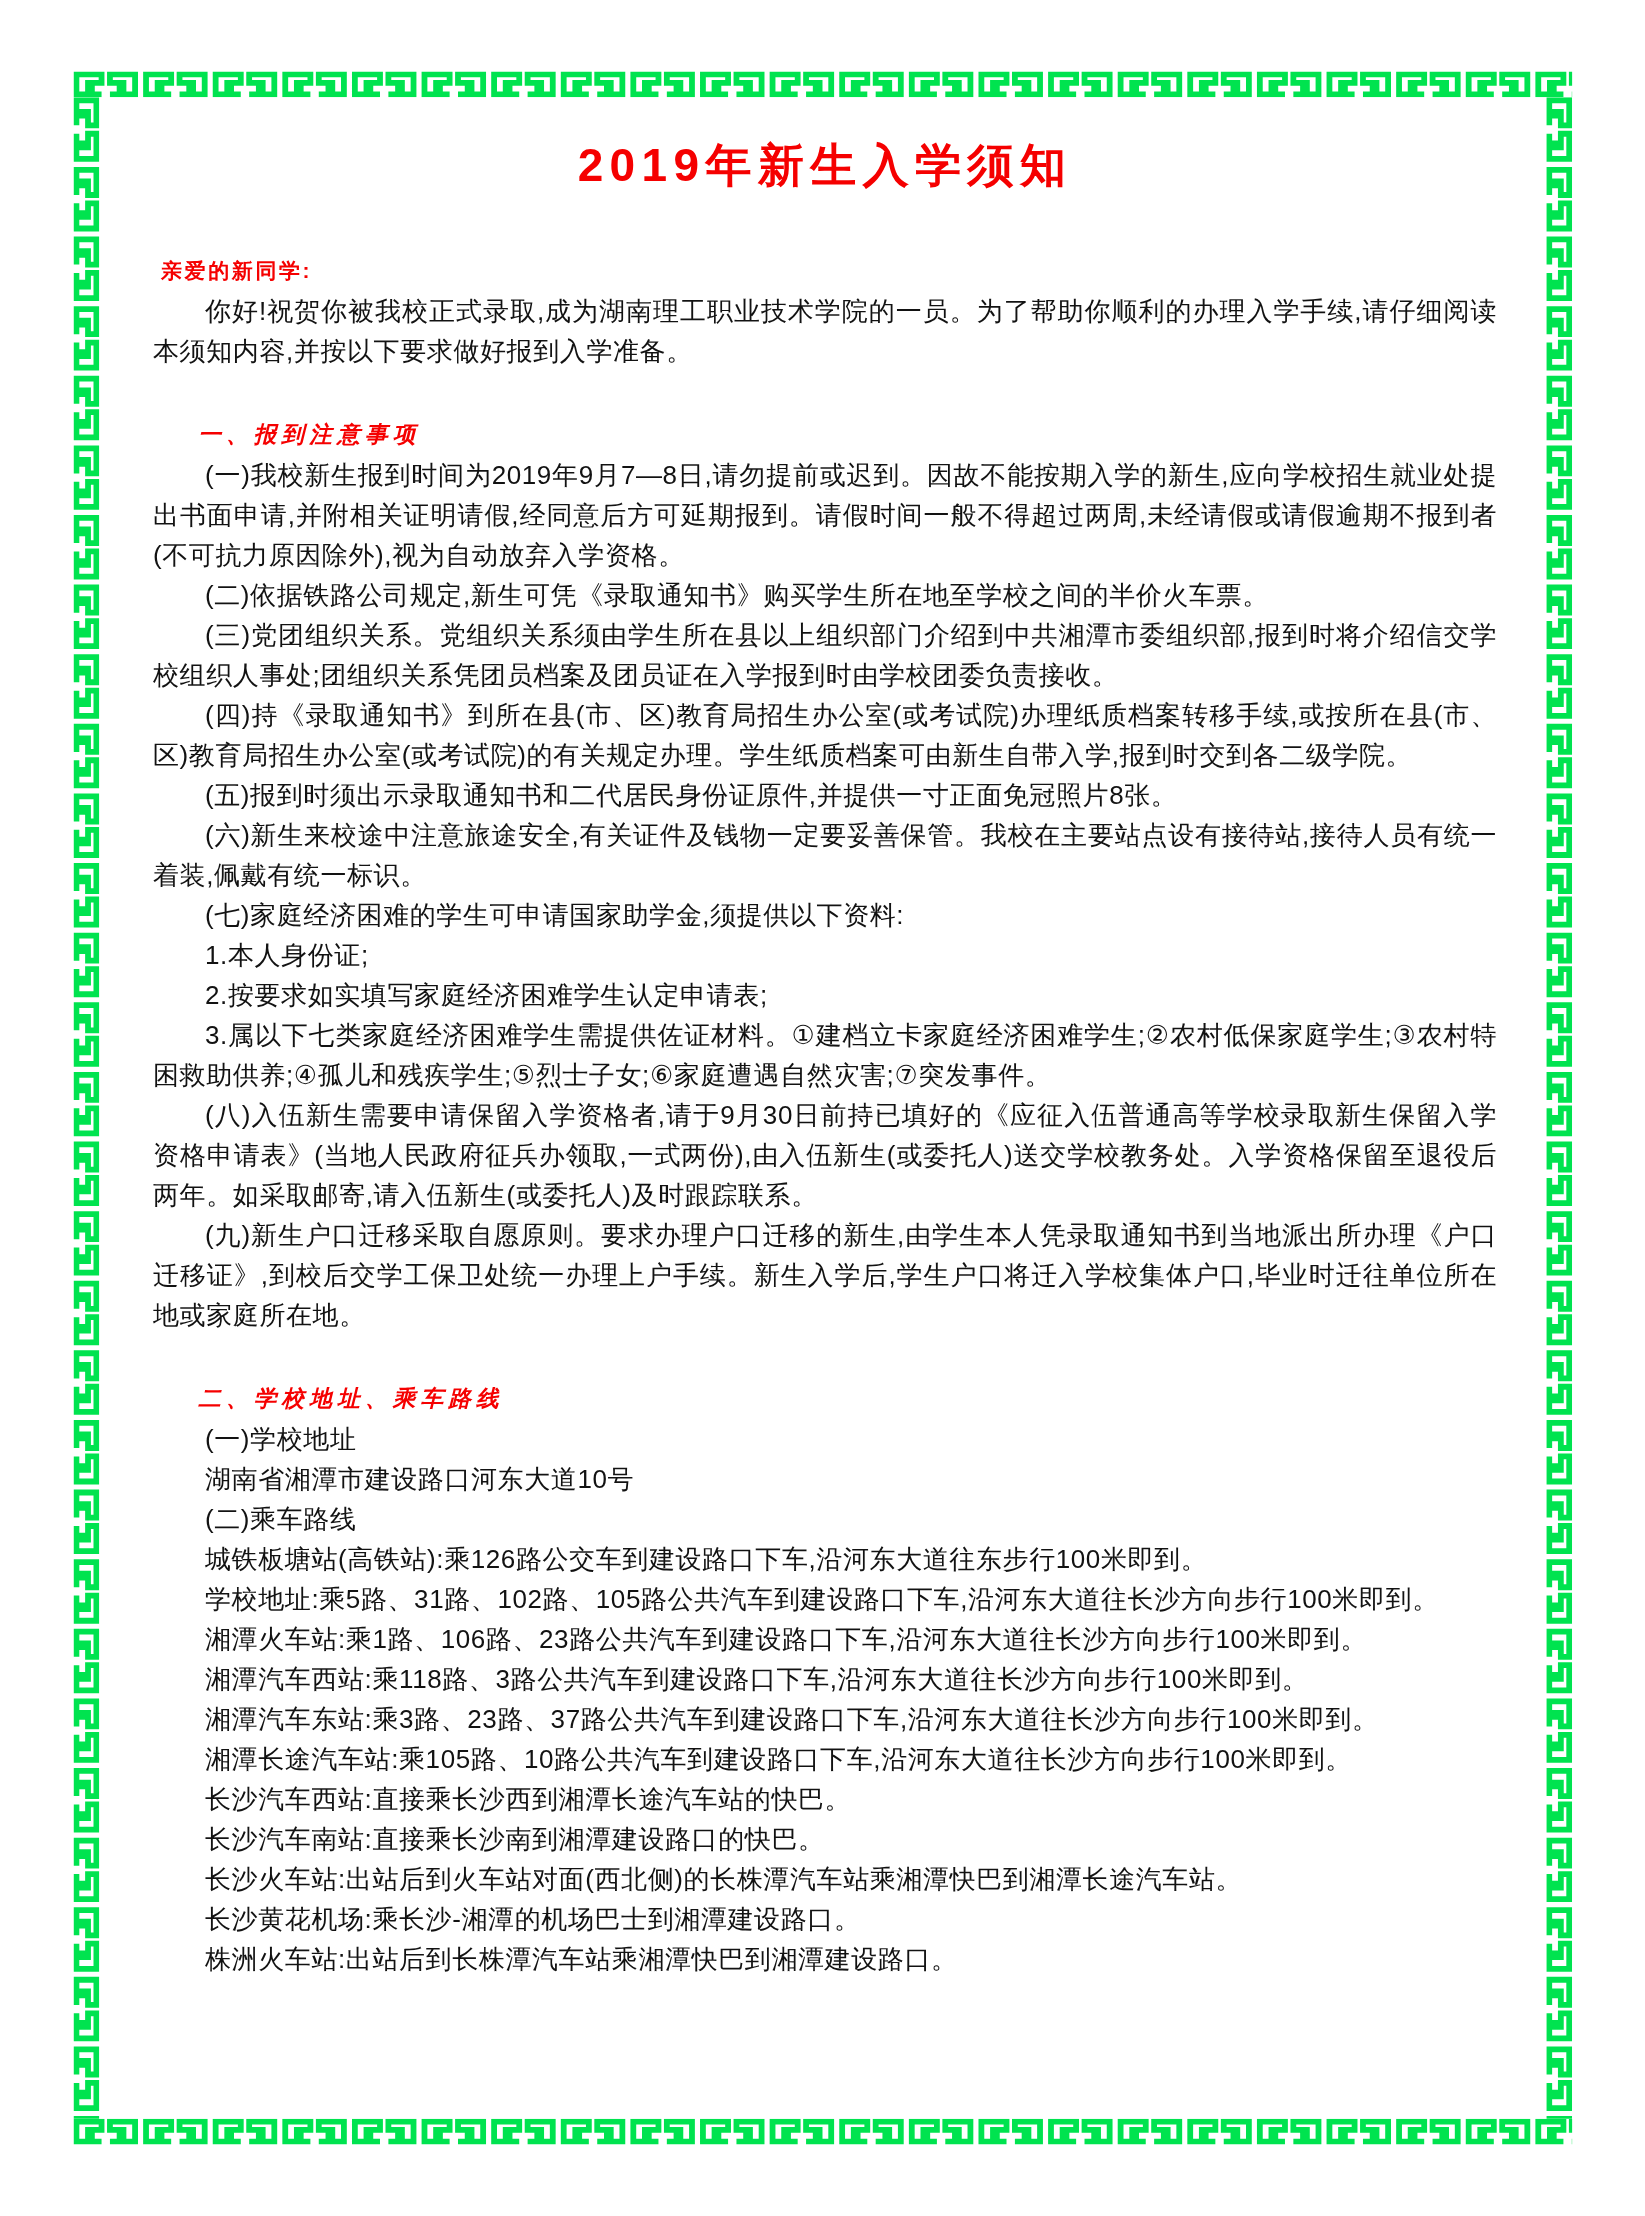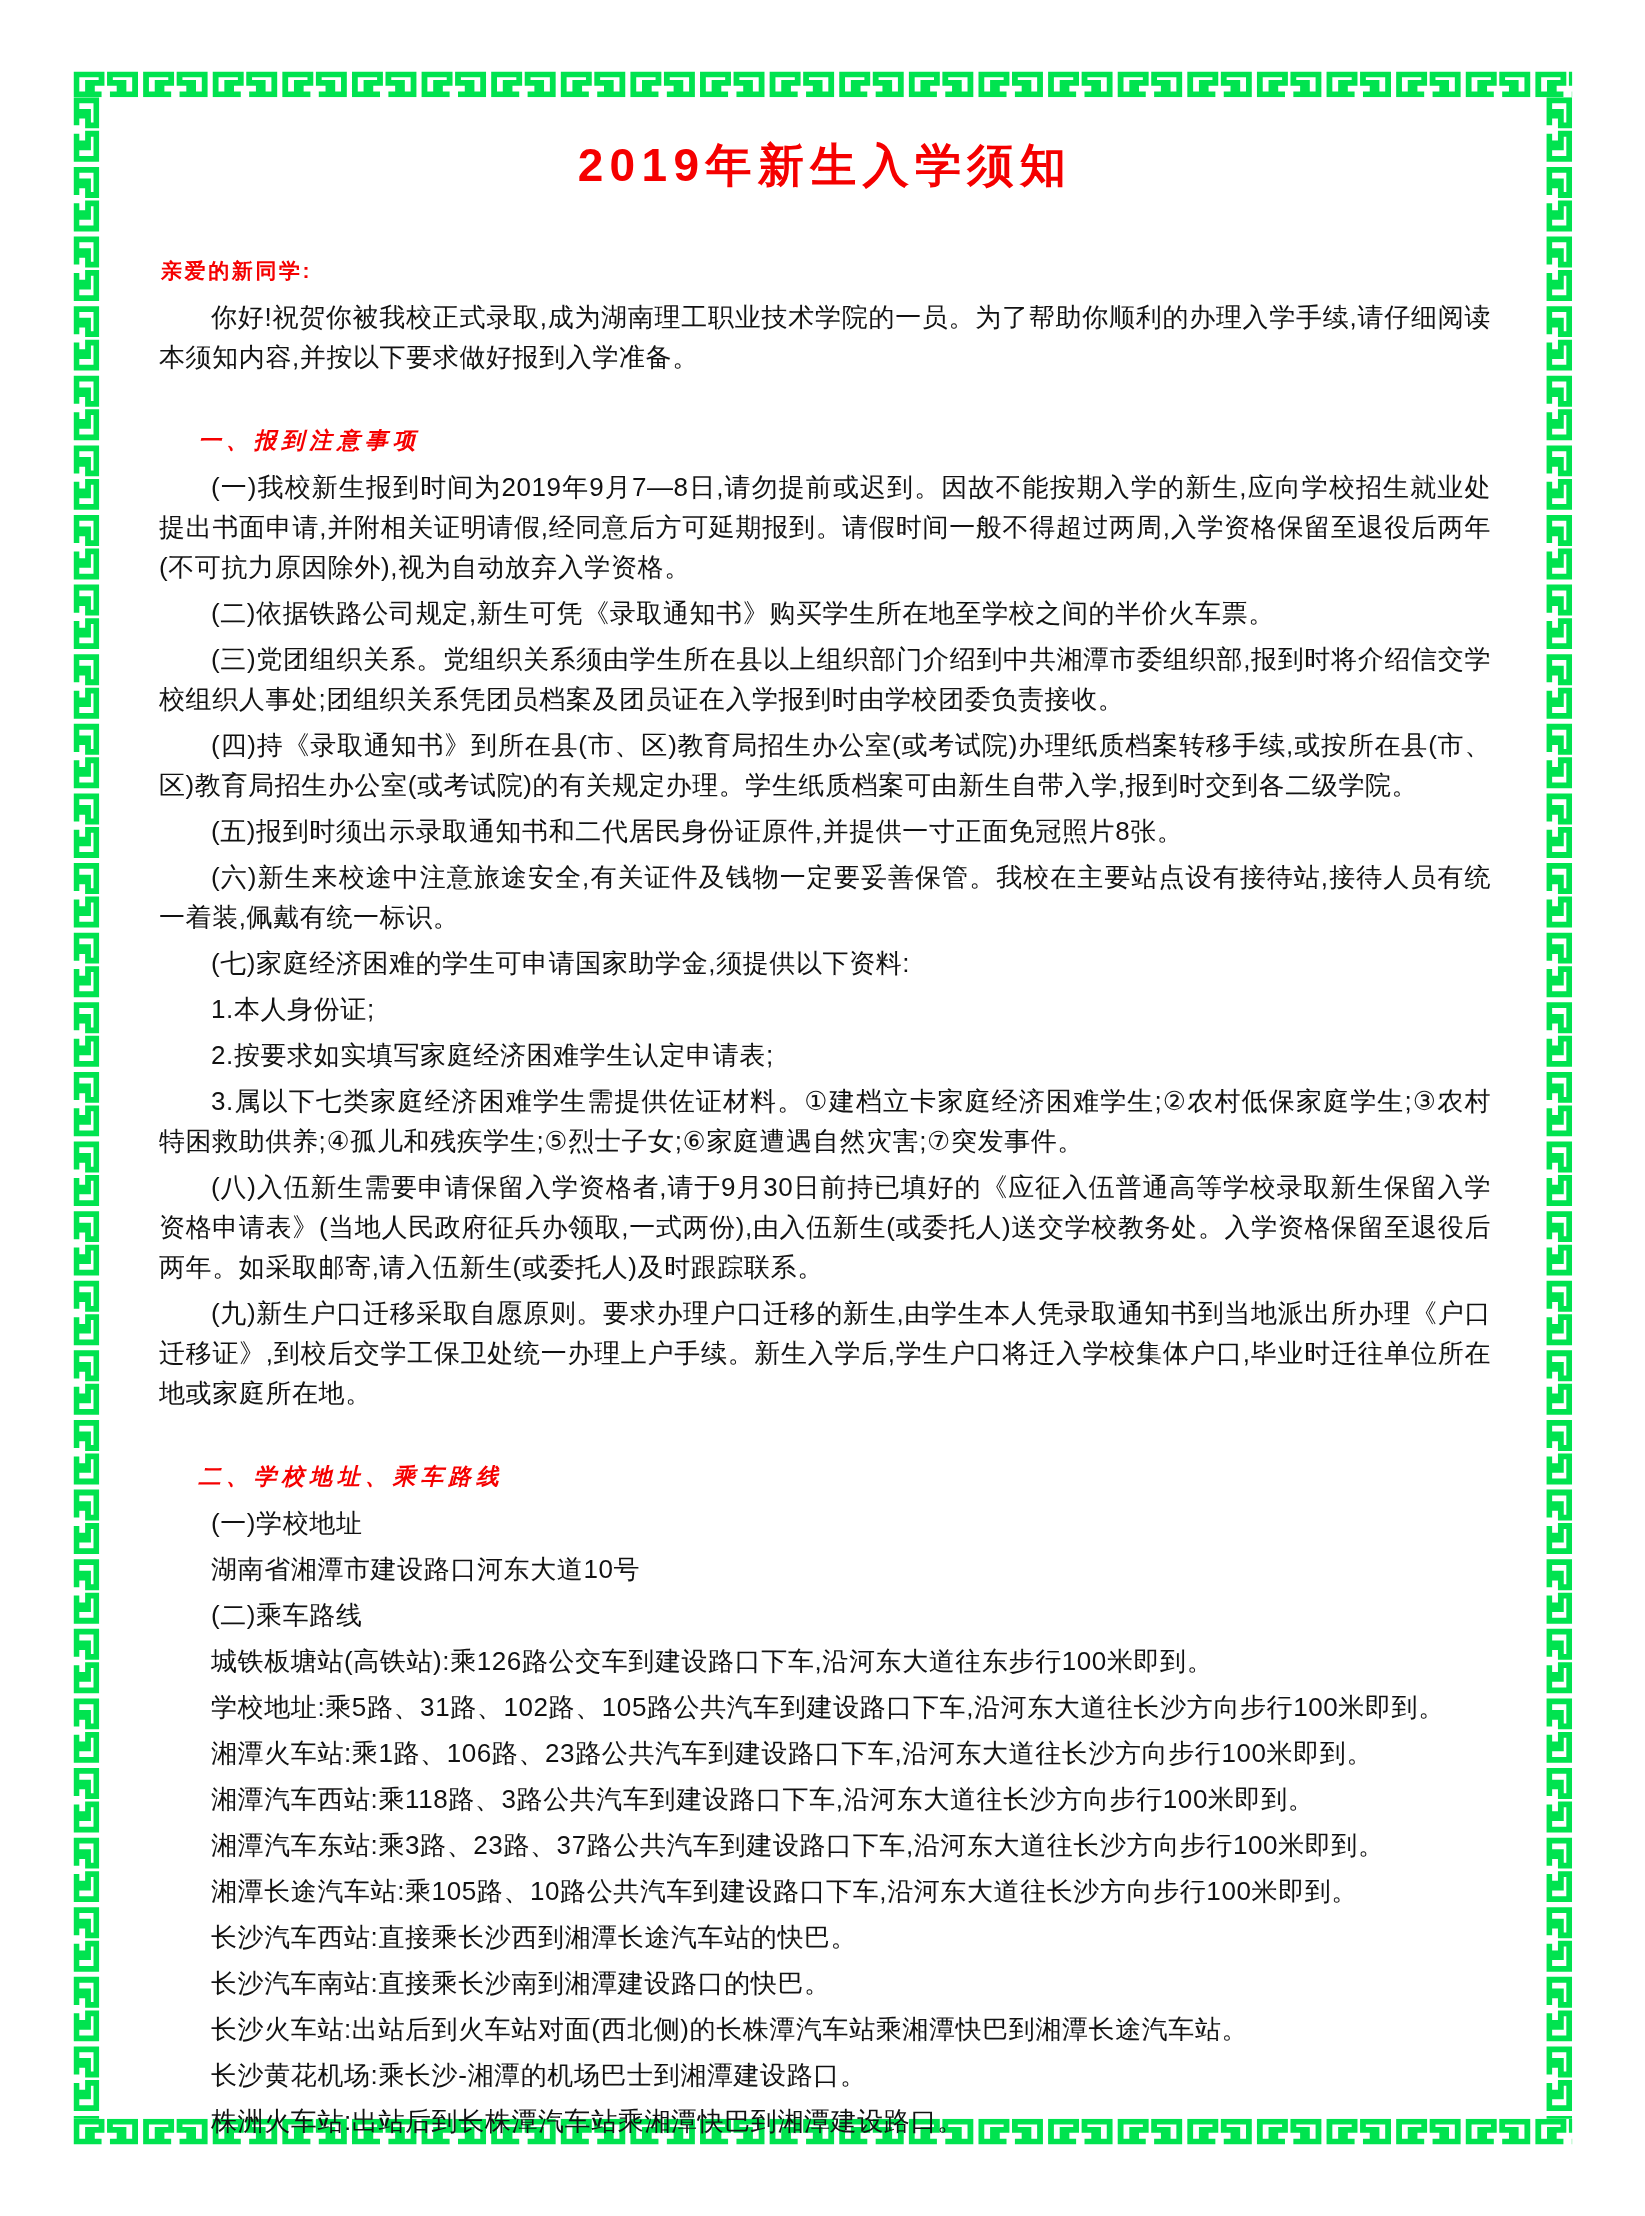--- a/index.html
+++ b/index.html
@@ -38,21 +38,21 @@
     letter-spacing:6.4px;
   }
   .salutation{
     margin:58px 0 0 8px;
     color:var(--red);
     font-weight:bold;
     font-size:21px;
     letter-spacing:2.6px;
     line-height:40px;
   }
-  p.body{margin:6px;text-indent:2em;}
+  p.body{margin:0;text-indent:2em;}
   h2.sec{
     margin:44px 0 0 0;
     color:var(--red);
     font-size:22.6px;
     font-weight:bold;
     letter-spacing:5.2px;
     line-height:40px;
     text-indent:2em;
     font-style:italic;
   }
@@ -185,21 +185,21 @@
 
   <div class="content">
 
     <h1 class="title">2019年新生入学须知</h1>
 
     <p class="salutation">亲爱的新同学:</p>
 
     <p class="body">你好!祝贺你被我校正式录取,成为湖南理工职业技术学院的一员。为了帮助你顺利的办理入学手续,请仔细阅读本须知内容,并按以下要求做好报到入学准备。</p>
 
     <h2 class="sec">一、报到注意事项</h2>
-    <p class="body">(一)我校新生报到时间为2019年9月7—8日,请勿提前或迟到。因故不能按期入学的新生,应向学校招生就业处提出书面申请,并附相关证明请假,经同意后方可延期报到。请假时间一般不得超过两周,入学资格保留至退役后两年(不可抗力原因除外),视为自动放弃入学资格。</p>
+    <p class="body">(一)我校新生报到时间为2019年9月7—8日,请勿提前或迟到。因故不能按期入学的新生,应向学校招生就业处提出书面申请,并附相关证明请假,经同意后方可延期报到。请假时间一般不得超过两周,未经请假或请假逾期不报到者(不可抗力原因除外),视为自动放弃入学资格。</p>
     <p class="body">(二)依据铁路公司规定,新生可凭《录取通知书》购买学生所在地至学校之间的半价火车票。</p>
     <p class="body">(三)党团组织关系。党组织关系须由学生所在县以上组织部门介绍到中共湘潭市委组织部,报到时将介绍信交学校组织人事处;团组织关系凭团员档案及团员证在入学报到时由学校团委负责接收。</p>
     <p class="body">(四)持《录取通知书》到所在县(市、区)教育局招生办公室(或考试院)办理纸质档案转移手续,或按所在县(市、区)教育局招生办公室(或考试院)的有关规定办理。学生纸质档案可由新生自带入学,报到时交到各二级学院。</p>
     <p class="body">(五)报到时须出示录取通知书和二代居民身份证原件,并提供一寸正面免冠照片8张。</p>
     <p class="body">(六)新生来校途中注意旅途安全,有关证件及钱物一定要妥善保管。我校在主要站点设有接待站,接待人员有统一着装,佩戴有统一标识。</p>
     <p class="body">(七)家庭经济困难的学生可申请国家助学金,须提供以下资料:</p>
     <p class="body">1.本人身份证;</p>
     <p class="body">2.按要求如实填写家庭经济困难学生认定申请表;</p>
     <p class="body">3.属以下七类家庭经济困难学生需提供佐证材料。①建档立卡家庭经济困难学生;②农村低保家庭学生;③农村特困救助供养;④孤儿和残疾学生;⑤烈士子女;⑥家庭遭遇自然灾害;⑦突发事件。</p>
     <p class="body">(八)入伍新生需要申请保留入学资格者,请于9月30日前持已填好的《应征入伍普通高等学校录取新生保留入学资格申请表》(当地人民政府征兵办领取,一式两份),由入伍新生(或委托人)送交学校教务处。入学资格保留至退役后两年。如采取邮寄,请入伍新生(或委托人)及时跟踪联系。</p>

